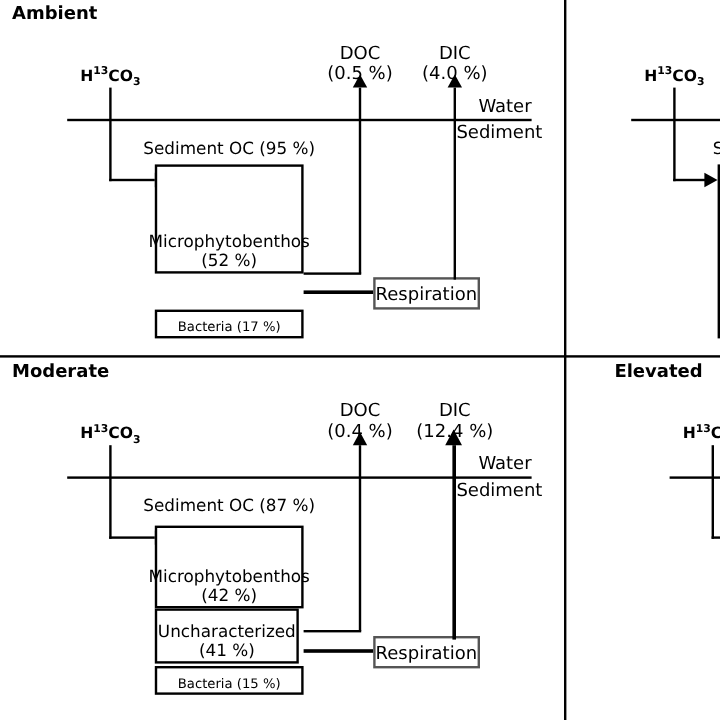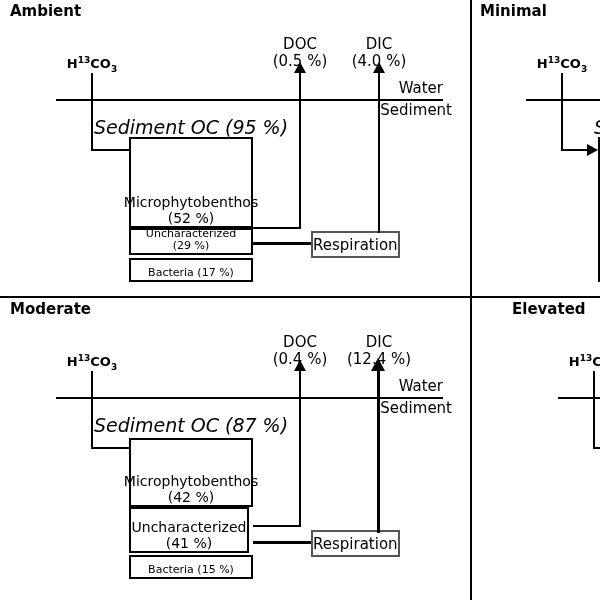--- a/index.html
+++ b/index.html
@@ -56,21 +56,21 @@
   .lbl.c{transform:translateX(-50%);text-align:center;}
   .tracer{
     font-size:13px;font-weight:bold;
   }
   .tracer sup{font-size:9px;vertical-align:super;font-weight:bold;}
   .tracer sub{font-size:9px;vertical-align:sub;font-weight:bold;}
 
   .flux-label{font-size:15px;text-align:center;}
   .water-sed{font-size:15px;text-align:right;}
 
-  .sed-title{font-size:19px;font-style:italic;}
+  .sed-title{font-size:14px;}
 
   
   .oc-box{position:absolute;border:2px solid #000;box-sizing:border-box;
           display:flex;align-items:flex-end;justify-content:center;
           text-align:center;background:#fff;}
   .oc-box .txt{padding:0 4px;}
   .f14{font-size:14px;line-height:1.15;}
   .f11{font-size:11px;line-height:1.15;}
 
   .resp-box{
@@ -97,23 +97,20 @@
     <div class="lbl water-sed" style="left:452px;top:102px;transform:translateX(-100%);">Sediment</div>
 
     <div class="lbl sed-title c" style="left:191px;top:117px;">Sediment OC (95 %)</div>
 
     <div class="oc-box" style="left:129px;top:137px;width:124px;height:91px;">
       <div class="txt f14">
         <span>Microphytobenthos</span><br>
         <span>(52 %)</span>
       </div>
     </div>
-    <div class="oc-box" style="left:129px;top:228px;width:124px;height:27px;">
-      <div class="txt f11">Uncharacterized (29 %)</div>
-    </div>
     <div class="oc-box" style="left:129px;top:258px;width:124px;height:24px;">
       <div class="txt f11">Bacteria (17 %)</div>
     </div>
 
     <div class="hline" style="left:253px;top:227px;width:48px;"></div>
     <div class="vline" style="left:299px;top:73px;height:155px;"></div>
     <div class="arrow-up" style="left:294px;top:62px;"></div>
     <div class="lbl flux-label c" style="left:300px;top:36px;">
       <span>DOC</span><br>
       <span>(0.5 %)</span>
@@ -125,21 +122,20 @@
     </div>
     <div class="vline" style="left:378px;top:73px;height:160px;"></div>
     <div class="arrow-up" style="left:373px;top:62px;"></div>
     <div class="lbl flux-label c" style="left:379px;top:36px;">
       <span>DIC</span><br>
       <span>(4.0 %)</span>
     </div>
   </div>
 
   <div class="panel tr">
-    <div class="panel-title">Minimal</div>
 
     <div class="lbl tracer c" style="left:90px;top:55px;">H<sup>13</sup>CO<sub>3</sub></div>
     <div class="vline" style="left:89px;top:73px;height:78px;"></div>
     <div class="hline" style="left:89px;top:149px;width:28px;"></div>
     <div class="arrow-right" style="left:115px;top:144px;"></div>
 
     <div class="hline" style="left:54px;top:99px;width:74px;"></div>
 
     <div class="lbl sed-title" style="left:122px;top:117px;">S</div>
     <div class="vline" style="left:126px;top:137px;height:145px;"></div>

